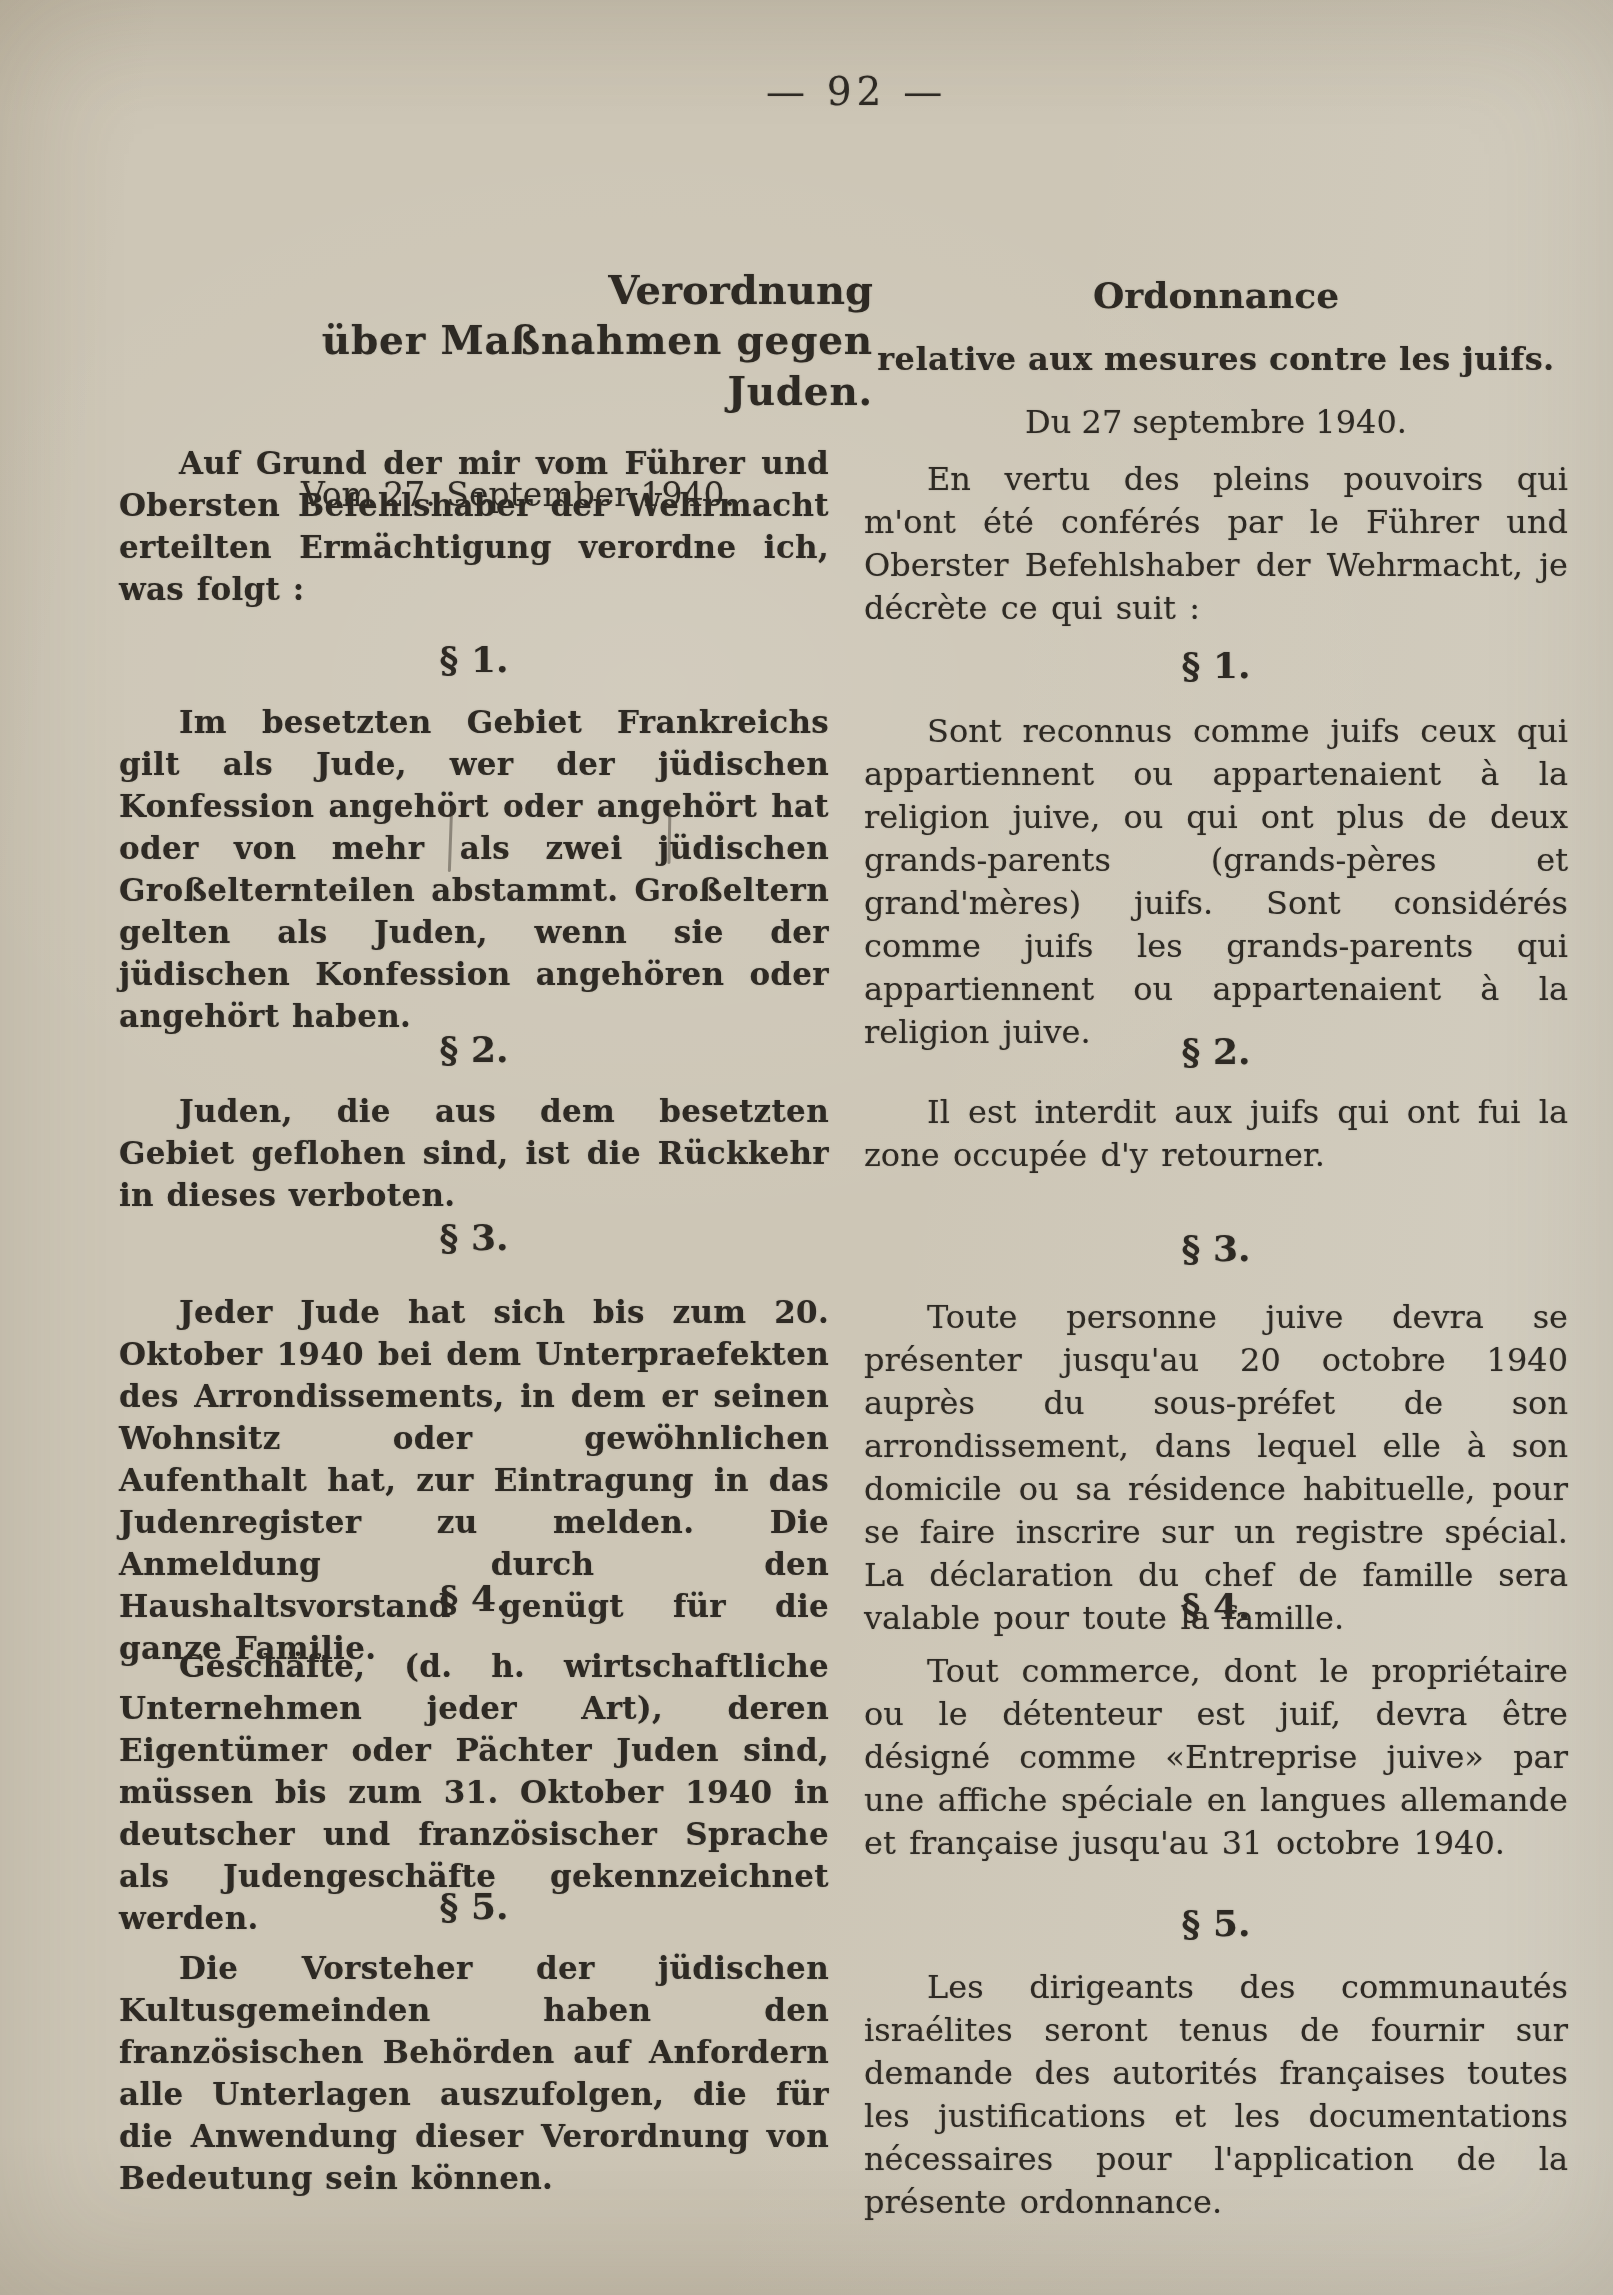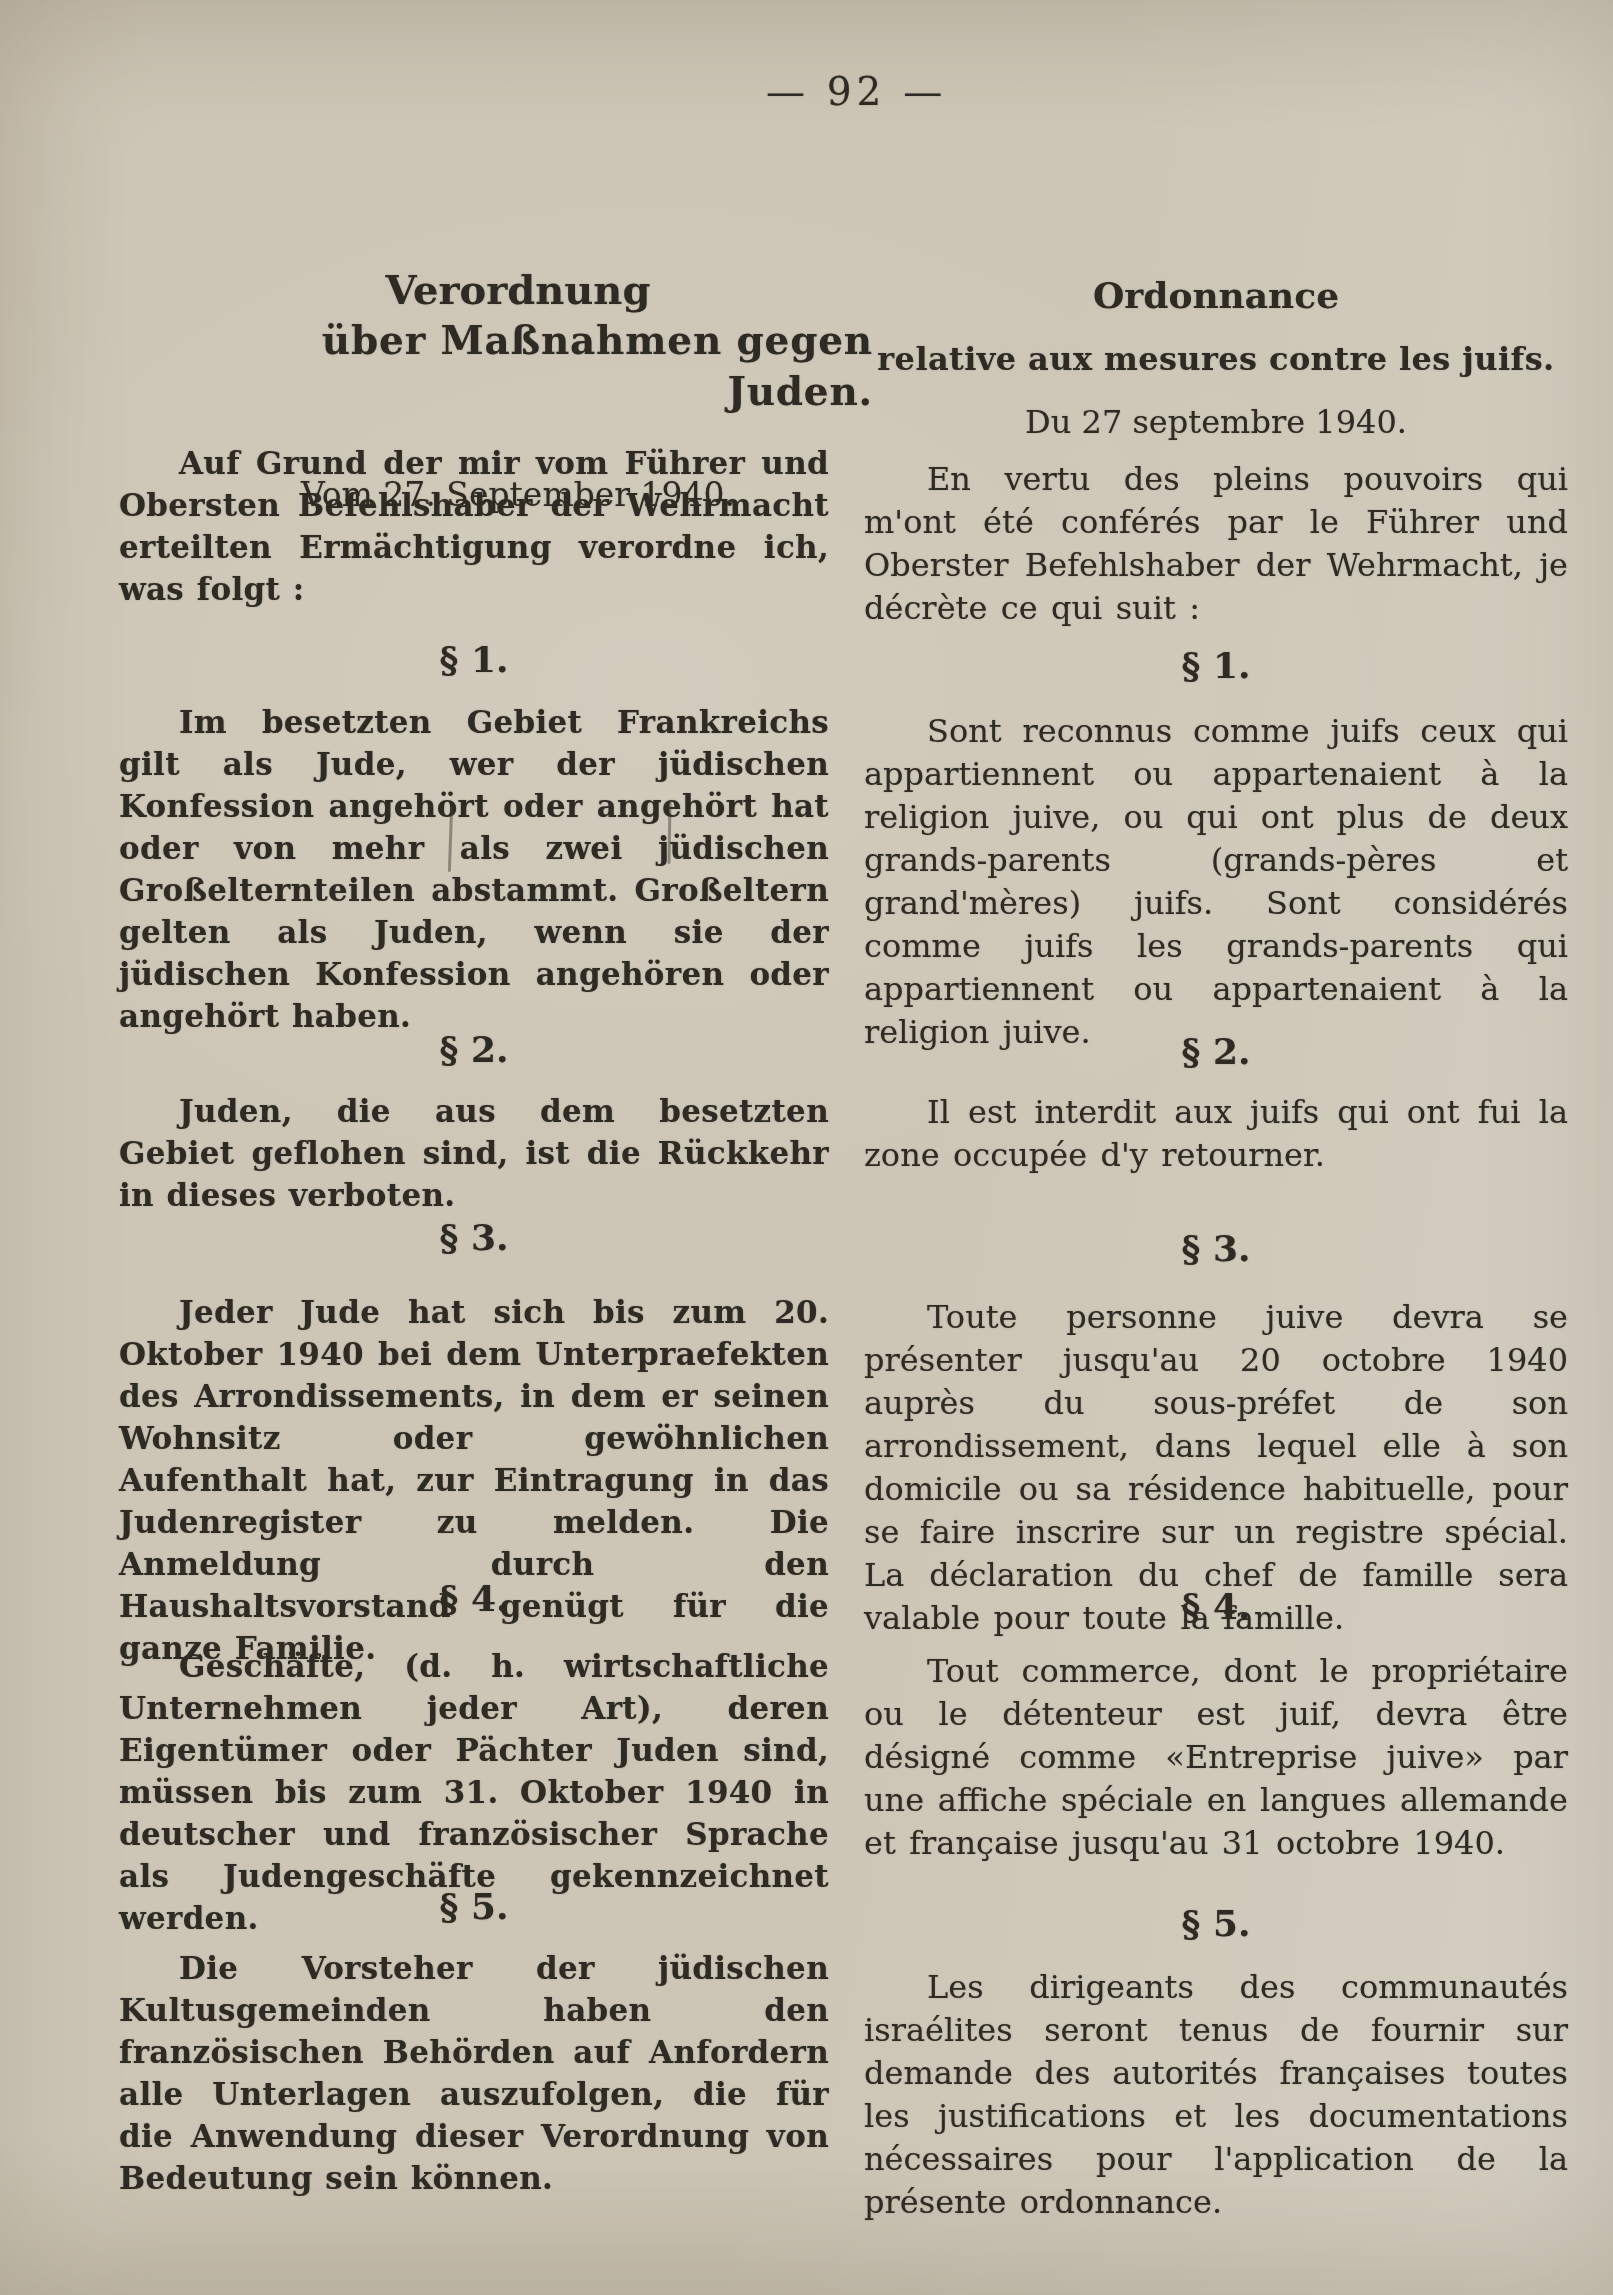--- a/index.html
+++ b/index.html
@@ -23,21 +23,21 @@
     position:absolute; top:69px; left:0; right:0;
     text-align:center; transform:translateX(50px);
     font-size:39px; letter-spacing:4.8px; font-weight:400;
   }
   .col{ position:absolute; top:0; bottom:0; }
   .col.german{ left:119px; width:710px; }
   .col.french{ left:864px; width:704px; }
   .block{ position:absolute; left:0; right:0; margin:0; }
   .title-block{ text-align:center; }
   .german .title-block{ transform:translateX(44px); }
-  .g-title{ font-size:40px; font-weight:700; line-height:1.25; }
+  .g-title{ font-size:40px; font-weight:700; line-height:1.25;text-align:right; }
   .g-sub{ font-size:39px; font-weight:700; line-height:1.3; letter-spacing:0.8px;text-align:right; }
   .g-date{ font-size:33px; font-weight:400; margin-top:59px; }
   .f-title{ font-size:36px; font-weight:700; line-height:1.2; }
   .f-sub{ font-size:32px; font-weight:700; line-height:1.5; letter-spacing:0.4px;margin-top:18px; }
   .f-date{ font-size:32px; font-weight:400; margin-top:20px; }
   .sec-head{ text-align:center; font-size:36px; font-weight:700; }
   .body-text{ text-align:justify; }
   .german .body-text{
     font-size:31px; line-height:42px; font-weight:700;
     text-indent:60px; letter-spacing:0.3px; word-spacing:1.6px;

